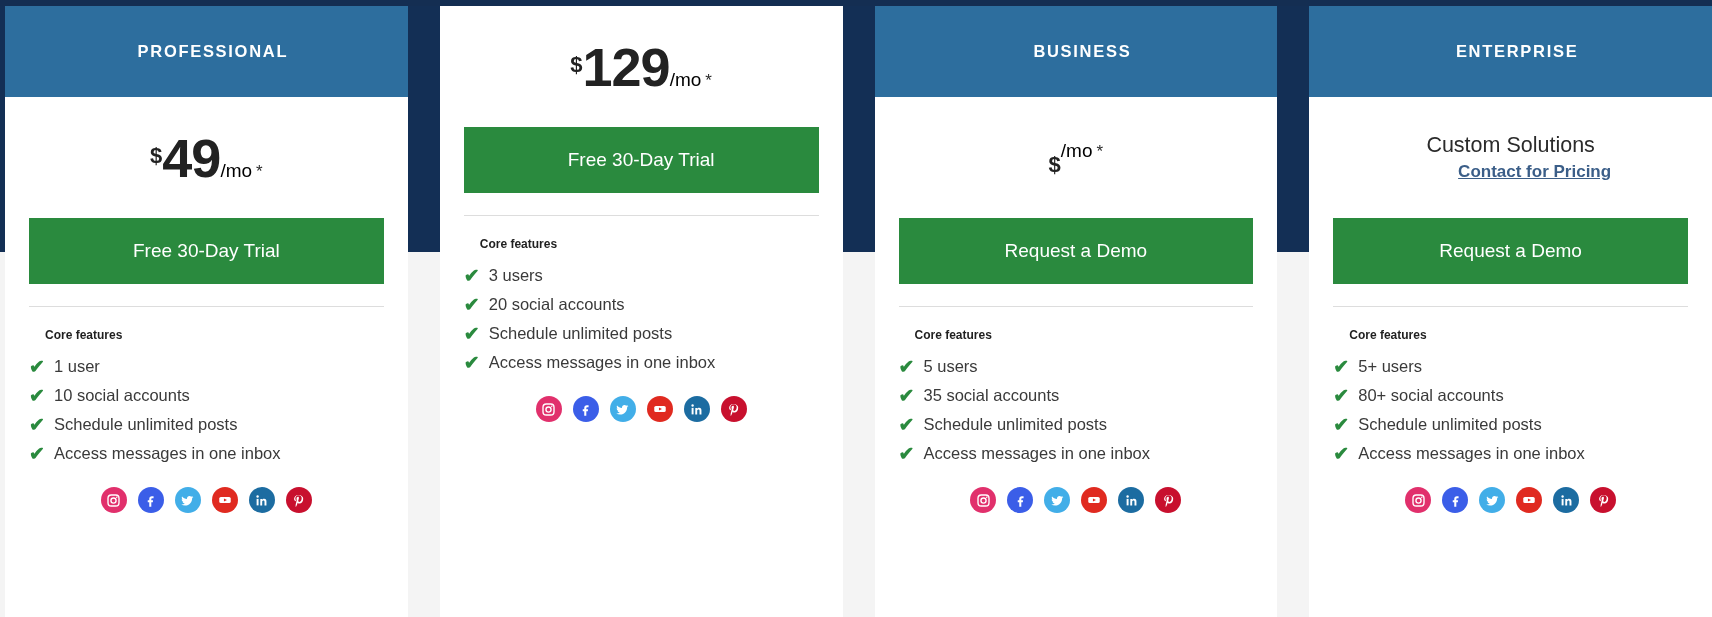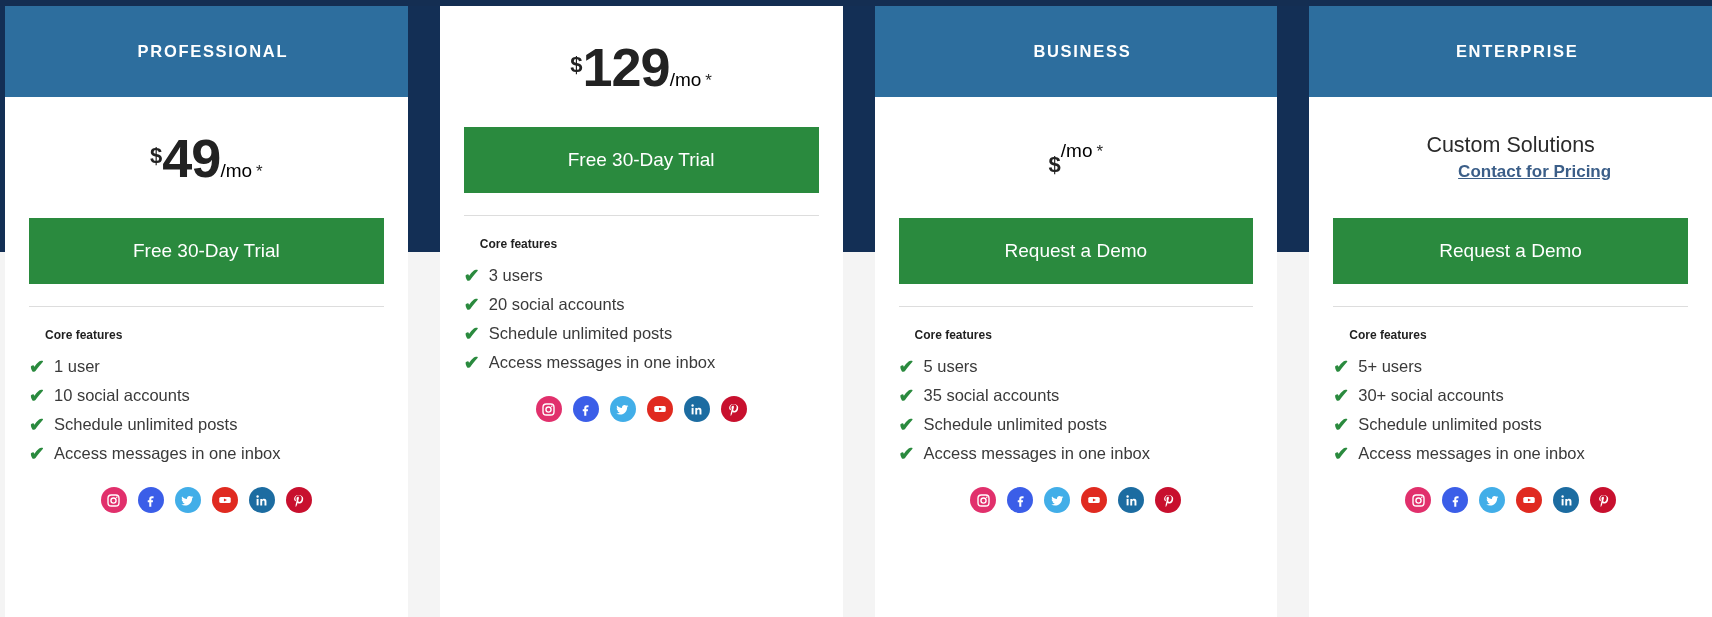--- a/index.html
+++ b/index.html
@@ -438,21 +438,21 @@
         <button class="cta">Request a Demo</button>
         <div class="divider"></div>
         <div class="features-title">Core features</div>
         <ul class="features">
           <li class="feature-item">
             <span class="check">✔</span>
             <span>5+ users</span>
           </li>
           <li class="feature-item">
             <span class="check">✔</span>
-            <span>30+ social accounts</span>
+            <span>80+ social accounts</span>
           </li>
           <li class="feature-item">
             <span class="check">✔</span>
             <span>Schedule unlimited posts</span>
           </li>
           <li class="feature-item">
             <span class="check">✔</span>
             <span>Access messages in one inbox</span>
           </li>
         </ul>

